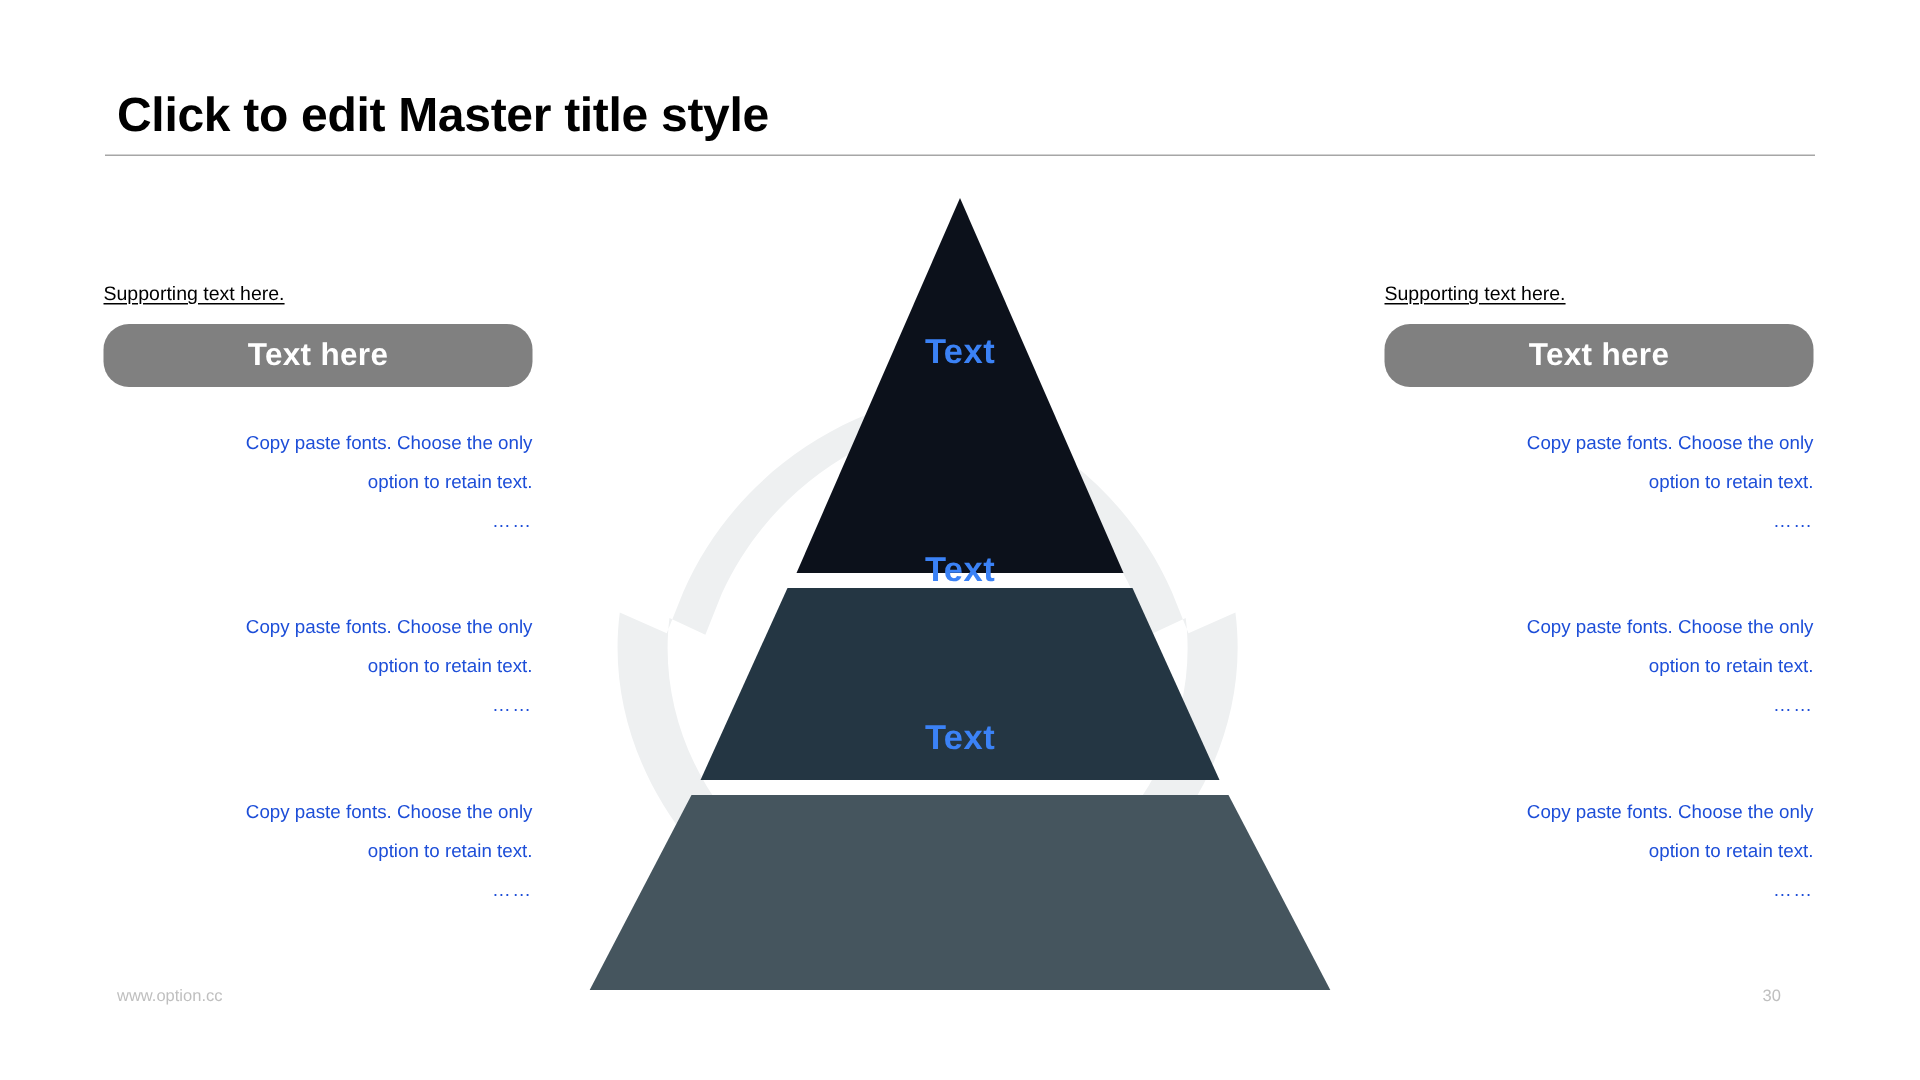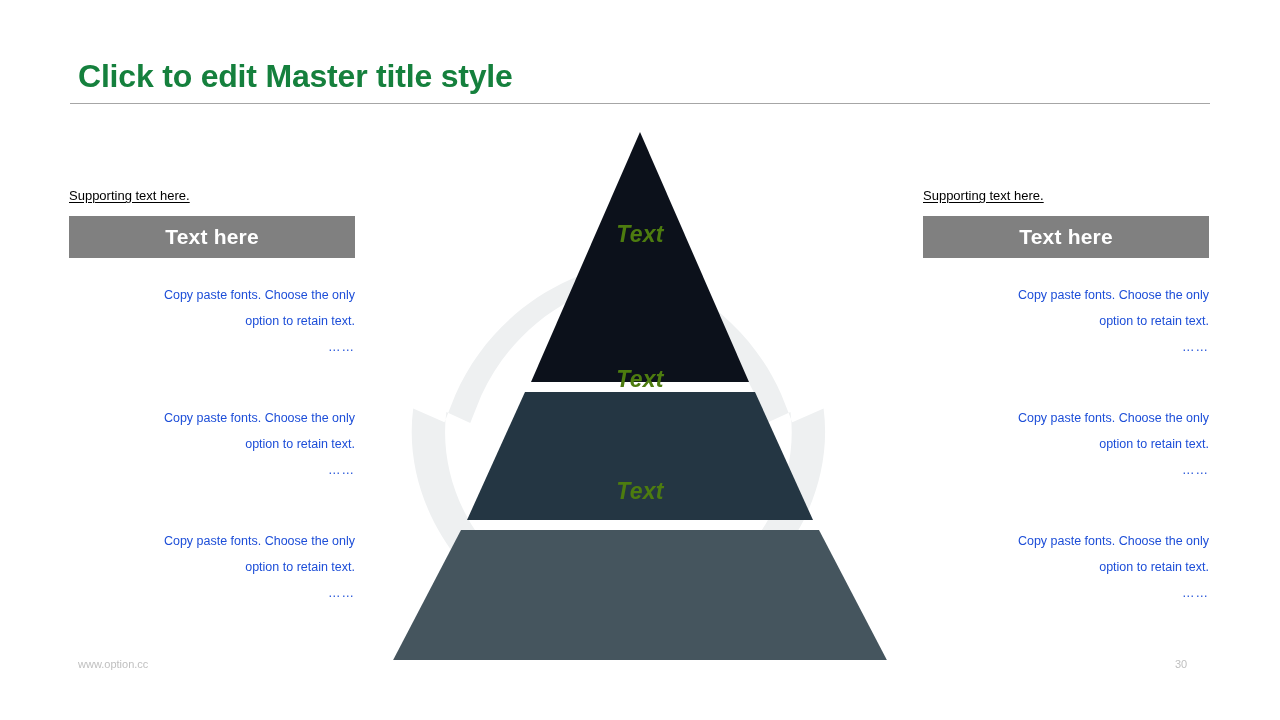--- a/index.html
+++ b/index.html
@@ -22,21 +22,21 @@
   }
 
   
   .title {
     position: absolute;
     left: 78px;
     top: 58px;
     font-size: 32px;
     font-weight: bold;
     letter-spacing: -0.2px;
-    color: #15803d;
+    color: #000000;
     white-space: nowrap;
   }
   .title-rule {
     position: absolute;
     left: 70px;
     top: 103px;
     width: 1140px;
     height: 1px;
     background: #a6a6a6;
   }
@@ -59,20 +59,21 @@
     text-underline-offset: 2px;
   }
   .bar {
     margin-top: 12px;
     width: 286px;
     height: 42px;
     background: #808080;
     display: flex;
     align-items: center;
     justify-content: center;
+    border-radius: 17px;
   }
   .bar-label {
     color: #ffffff;
     font-size: 21px;
     font-weight: bold;
     letter-spacing: 0.2px;
   }
   .body-block {
     position: absolute;
     width: 286px;
@@ -100,23 +101,22 @@
     position: absolute;
     left: 0;
     top: 0;
     width: 540px;
     height: 540px;
   }
   .pyr-label {
     position: absolute;
     width: 100%;
     text-align: center;
-    color: #4d7c0f;
+    color: #3b82f6;
     font-weight: bold;
-    font-style: italic;
     font-size: 23px;
     letter-spacing: 0.3px;
   }
   .pl1 { top: 101px; }
   .pl2 { top: 246px; }
   .pl3 { top: 358px; }
 
   
   .footer-left {
     position: absolute;

